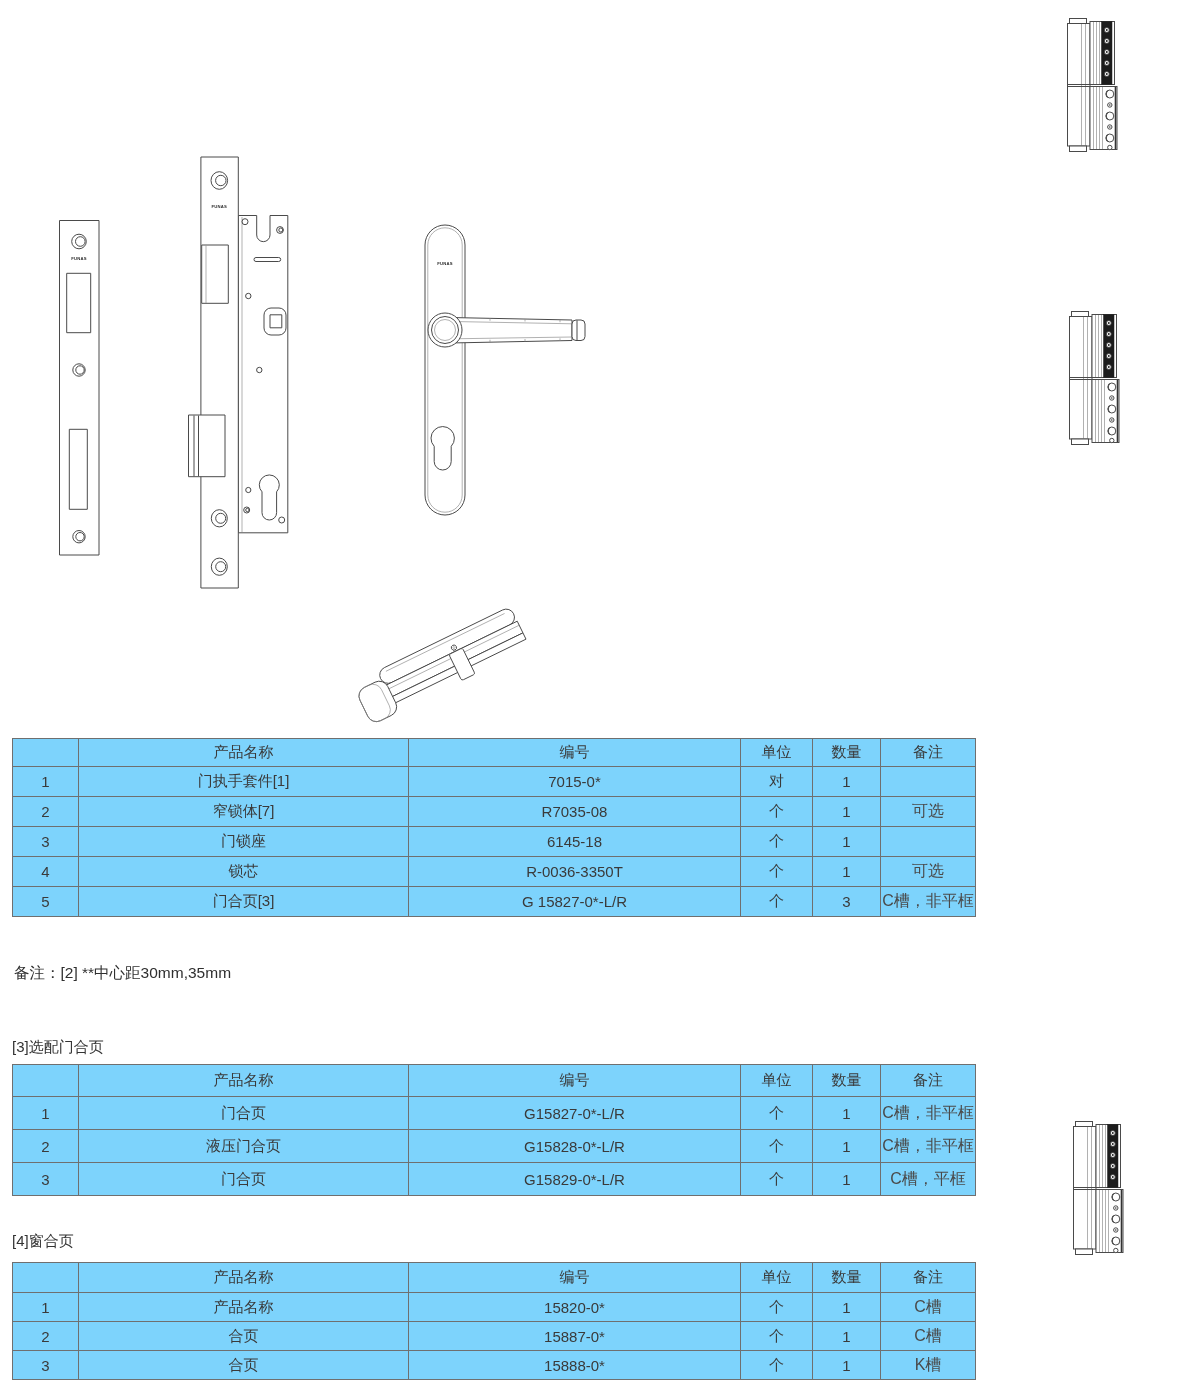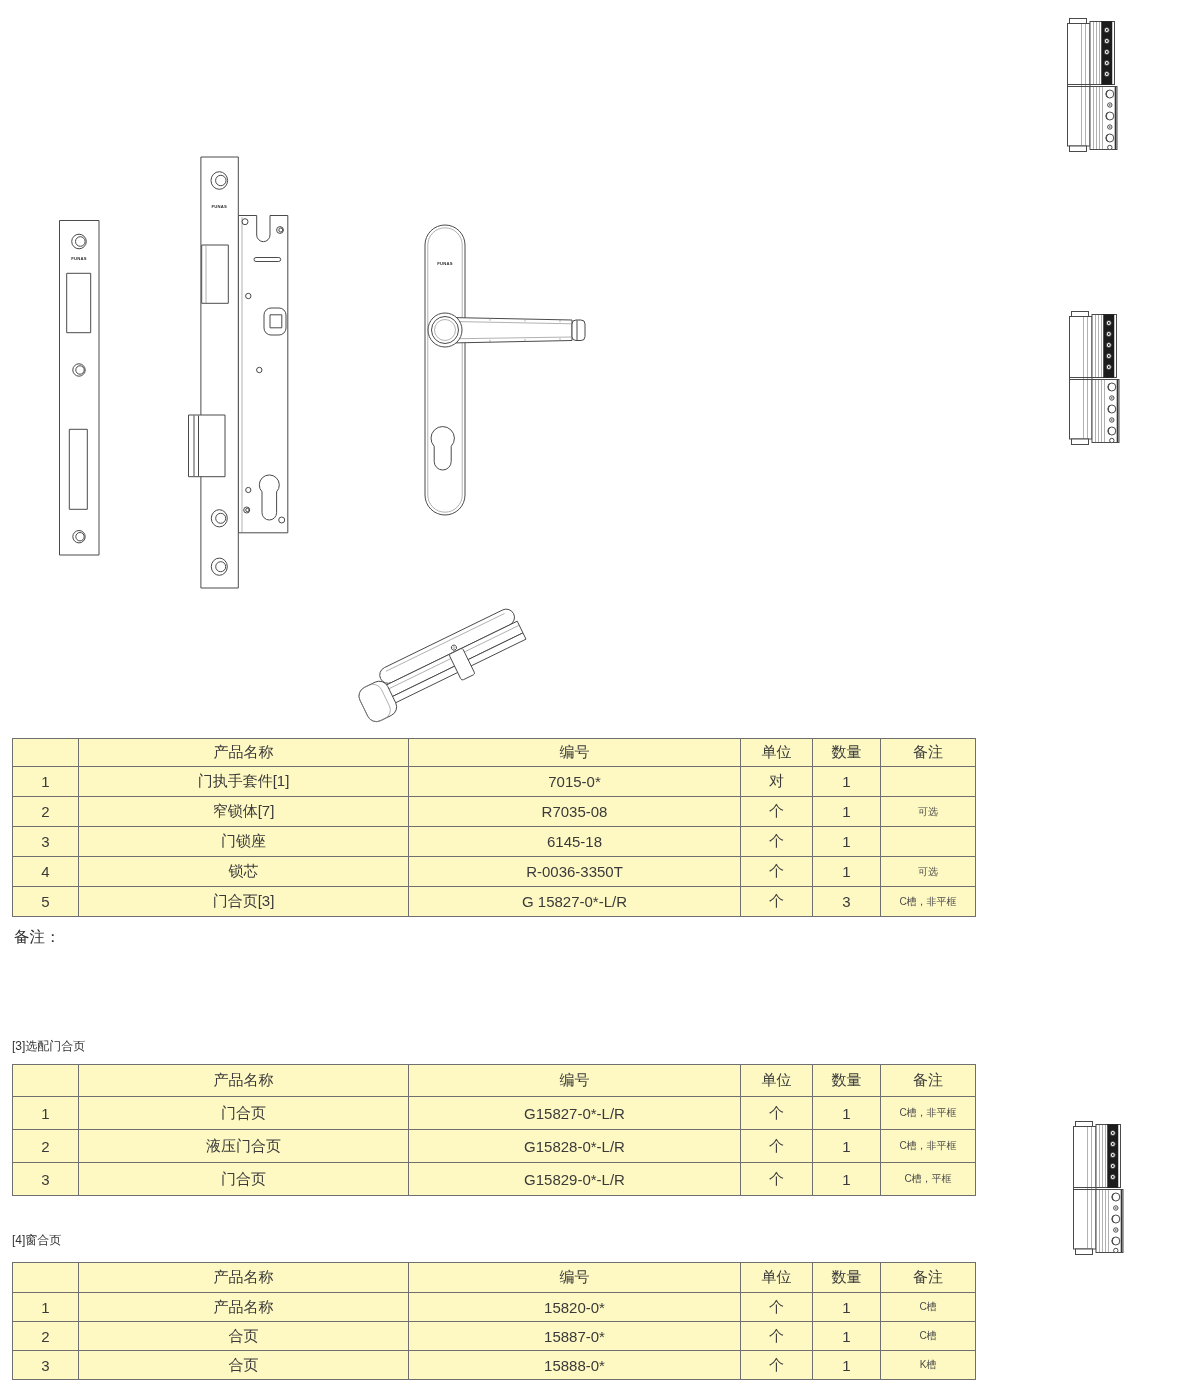--- a/index.html
+++ b/index.html
@@ -8,34 +8,34 @@
     font-family:"Liberation Sans","DejaVu Sans",sans-serif;color:#333;
     overflow:hidden;
   }
   .drw{position:absolute;overflow:visible;}
   .drw *{vector-effect:non-scaling-stroke;}
   svg .ln{fill:none;stroke:#4a4a4a;stroke-width:1;}
   svg .lnw{fill:#fff;stroke:#4a4a4a;stroke-width:1;}
   svg .lt{fill:none;stroke:#8f8f8f;stroke-width:0.7;}
   svg .blk{fill:#1c1c1c;stroke:#1c1c1c;stroke-width:0.5;}
   svg text.brand{font-size:4.2px;font-weight:bold;fill:#2b2b2b;letter-spacing:0.2px;text-anchor:middle;}
-  table{border-collapse:collapse;table-layout:fixed;position:absolute;left:12px;background:#fef9c3;}
+  table{border-collapse:collapse;table-layout:fixed;position:absolute;left:12px;background:#7dd3fc;}
   th,td{
     border:1px solid #6f6f6f;text-align:center;vertical-align:middle;
     font-size:15px;font-weight:normal;color:#3a3a3a;padding:0;
     white-space:nowrap;overflow:hidden;
   }
-  td.c-remark{font-size:10px;color:#4a4a4a;margin-left:36px;}
+  td.c-remark{font-size:16px;color:#4a4a4a;margin-left:36px;}
   .tbl-0{top:738px;} .tbl-0 th{height:27px;} .tbl-0 td{height:29px;}
   .tbl-1{top:1064px;} .tbl-1 th{height:31px;} .tbl-1 td{height:32px;}
   .tbl-2{top:1262px;} .tbl-2 th{height:29px;} .tbl-2 td{height:28px;}
-  .section-label{position:absolute;left:12px;font-size:12px;color:#333;}
+  .section-label{position:absolute;left:12px;font-size:15px;color:#333;}
   #label-opt{top:1038px;}
   #label-win{top:1232px;}
-  .notes{position:absolute;left:14px;top:924px;font-size:15.5px;line-height:26px;display:flex;color:#2f2f2f;}
+  .notes{position:absolute;left:14px;top:960px;font-size:15.5px;line-height:26px;display:flex;color:#2f2f2f;}
   .notes-prefix{white-space:pre;}
 </style>
 </head>
 <body>
 
 <svg width="0" height="0" style="position:absolute">
   <defs>
     <g id="hinge">
       <rect class="lnw" x="3.5" y="0.5" width="17" height="5"></rect>
       <rect class="lnw" x="1.5" y="5.5" width="22.5" height="122.5"></rect>
@@ -221,20 +221,21 @@
         <td>个</td>
         <td>3</td>
         <td class="c-remark">C槽，非平框</td>
       </tr>
     </tbody>
   </table>
 
 <div class="notes">
   <span class="notes-prefix">备注：</span>
   <div>
+    <div>[2] **中心距30mm,35mm</div>
   </div>
 </div>
 
 <div class="section-label" id="label-opt">[3]选配门合页</div>
 <table class="tbl-1">
     <colgroup>
       <col style="width:66px">
       <col style="width:330px">
       <col style="width:332px">
       <col style="width:72px">

